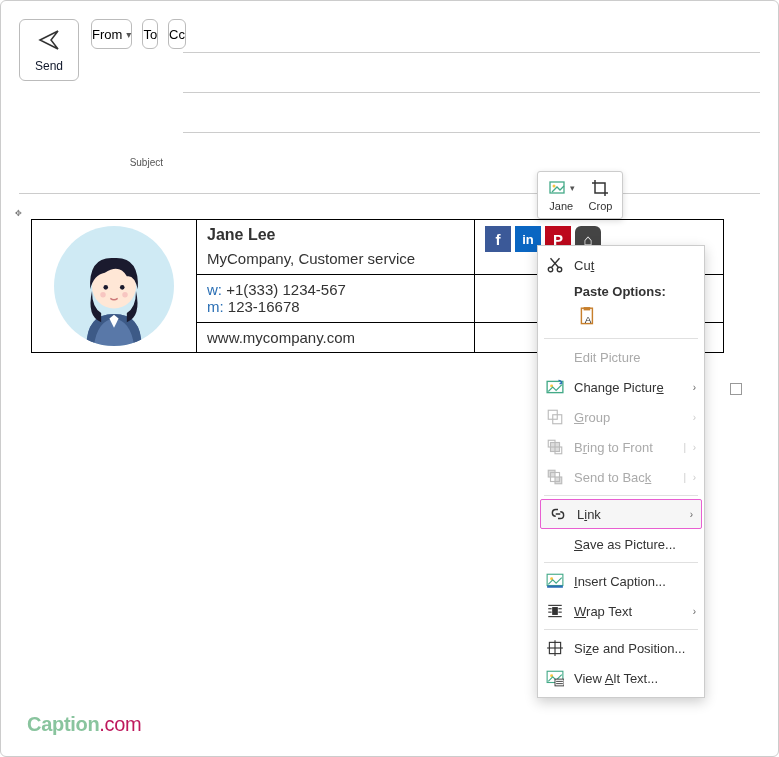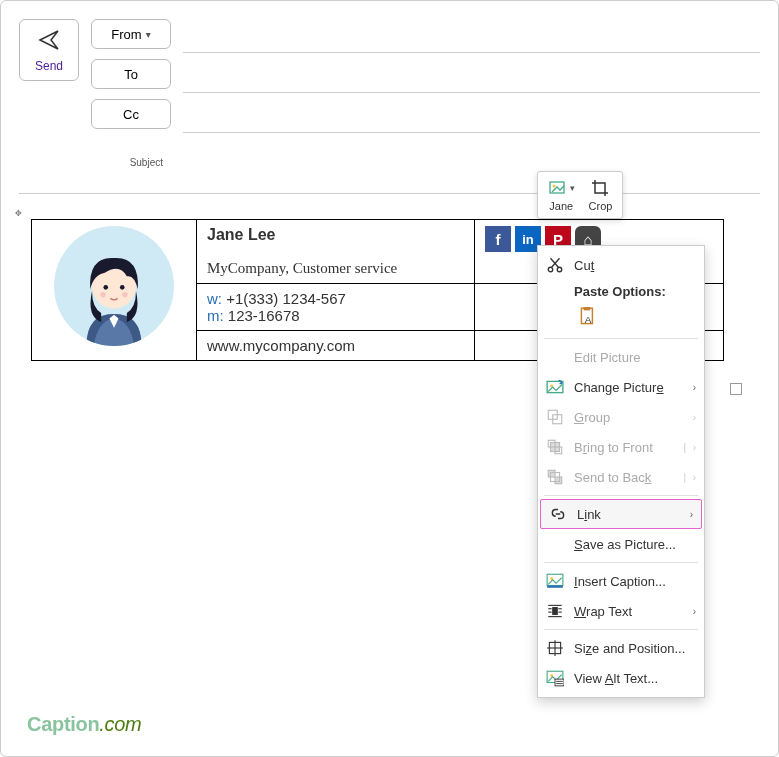--- a/index.html
+++ b/index.html
@@ -2,23 +2,23 @@
 <html><head>
 <meta charset="utf-8">
 <style>
   * { box-sizing: border-box; margin: 0; padding: 0; }
   body { font-family: "Segoe UI", Arial, sans-serif; font-size: 13px; color: #333; background: #fff; width: 779px; height: 757px; position: relative; border: 1px solid #ccc; border-radius: 6px; overflow: hidden; }
 
   
   .header { display: flex; align-items: flex-start; padding: 18px 18px 0 18px; gap: 12px; }
   .send-btn { width: 60px; height: 62px; border: 1px solid #bbb; border-radius: 6px; background: #fff; display: flex; flex-direction: column; align-items: center; justify-content: center; gap: 4px; }
   .send-btn svg { width: 24px; height: 24px; }
-  .send-label { font-size: 12px; color: #4c1d95; }
-
-  .addr-col { display: flex; flex-direction: column; gap: 10px; width: 80px; }
+  .send-label { font-size: 12px; color: #0f172a; }
+
+  .addr-col { display: flex; flex-direction: row; gap: 10px; width: 80px; }
   .addr-btn { height: 30px; border: 1px solid #bbb; border-radius: 6px; background: #fff; display: flex; align-items: center; justify-content: center; font-size: 13px; gap: 4px; }
   .chev { font-size: 10px; color: #555; }
 
   .fields-col { flex: 1; display: flex; flex-direction: column; padding-top: 4px; }
   .field-line { height: 30px; border-bottom: 1px solid #ccc; margin-bottom: 10px; }
   .subject-row { display: flex; align-items: center; margin-top: 6px; }
   .subject-label { width: 172px; text-align: right; padding-right: 10px; color: #555; font-size: 10px; }
   .subject-input { flex: 1; height: 26px; border: none; border-bottom: 1px solid transparent; }
 
   
@@ -30,21 +30,21 @@
   
   .sig-table { border-collapse: collapse; position: absolute; left: 30px; top: 218px; width: 693px; }
   .sig-table td { border: 1px solid #000; vertical-align: top; padding: 6px 10px; font-size: 15px; }
   .col-a { width: 165px; }
   .col-b { width: 278px; }
   .col-c { }
   .avatar-cell { padding: 14px; }
   .avatar { width: 120px; height: 120px; border-radius: 50%; background: #cfeaf4; display: flex; align-items: flex-end; justify-content: center; overflow: hidden; margin: 0 auto; }
   .avatar svg { width: 110px; height: 110px; }
   .name { font-weight: bold; font-size: 16px; }
-  .company { font-size: 15px; margin-top: 16px; font-family: Liberation Serif, serif; }
+  .company { font-size: 15px; margin-top: 6px; }
   .label-w { color: #2a6fb5; }
   .label-m { color: #2a6fb5; }
   .social-icons { display: flex; gap: 4px; }
   .sicon { width: 26px; height: 26px; display: flex; align-items: center; justify-content: center; color: #fff; font-weight: bold; font-size: 15px; font-family: Arial, sans-serif; }
   .fb { background: #3b5998; }
   .li { background: #0a66c2; font-size: 13px; }
   .pi { background: #bd081c; }
   .ig { background: #444; border-radius: 6px; }
   .tiny-sel { position: absolute; right: 36px; top: 382px; width: 12px; height: 12px; border: 1px solid #999; background: #fff; }
 
@@ -65,21 +65,21 @@
   .ctx-item.disabled .arrow { color: #ccc; }
   .ctx-sep { height: 1px; background: #e0e0e0; margin: 3px 6px; }
   .ctx-header { font-size: 13px; font-weight: bold; padding: 4px 8px 2px 36px; color: #333; }
   .paste-opt { padding: 2px 8px 4px 36px; }
   .paste-box { width: 28px; height: 28px; border: 1px solid transparent; display: flex; align-items: center; justify-content: center; }
   .ctx-item.highlight { border: 1px solid #e85fd1; background: #f6f6f6; margin: 0 2px; border-radius: 2px; height: 30px; }
   .u { text-decoration: underline; }
 
   
   .watermark { position: absolute; left: 26px; bottom: 20px; font-size: 20px; font-weight: 600; color: #89c49e; letter-spacing: -0.3px; }
-  .watermark .com { color: #4d7c0f; font-weight: 400; font-style: italic; }
+  .watermark .com { color: #be185d; font-weight: 400; }
 </style>
 </head>
 <body>
 
 <div class="header">
   <button class="send-btn">
     <span>
       <svg viewBox="0 0 24 24" fill="none" stroke="#333" stroke-width="1.5">
         <path d="M3 12 L21 3 L14 12 L21 21 Z"></path>
       </svg>

